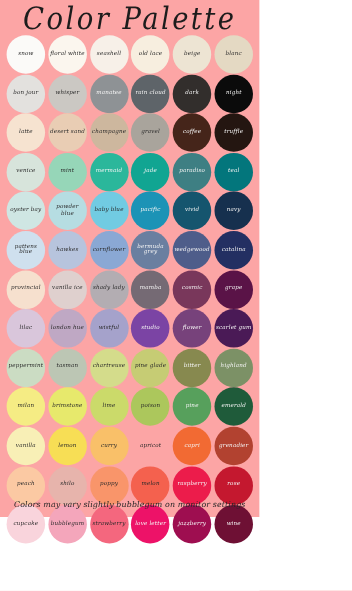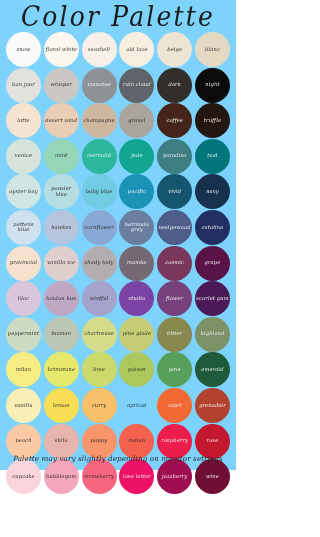--- a/index.html
+++ b/index.html
@@ -11,21 +11,21 @@
     width: 236px;
     height: 537px;
     overflow: hidden;
     font-family: "Liberation Serif", serif;
     -webkit-font-smoothing: antialiased;
   }
   #page {
     position: relative;
     width: 236px;
     height: 470px;
-    background: #7dd3fc;
+    background: #fca5a5;
     box-sizing: border-box;
   }
   #title {
     text-align: center;
     font-family: "DejaVu Serif", serif;
     font-style: italic;
     font-weight: 400;
     font-size: 25px;
     line-height: 30px;
     letter-spacing: 2.2px;
@@ -349,15 +349,15 @@
         </div>
         <div class="swatch" style="background: rgb(158, 14, 80);">
           <span class="swatch-label light-text">jazzberry</span>
         </div>
         <div class="swatch" style="background: rgb(110, 16, 52);">
           <span class="swatch-label light-text">wine</span>
         </div>
       </div>
     </div>
 
-  <div id="footnote">Palette may vary slightly depending on monitor settings</div>
+  <div id="footnote">Colors may vary slightly bubblegum on monitor settings</div>
 
 </div>
 
 </body></html>

